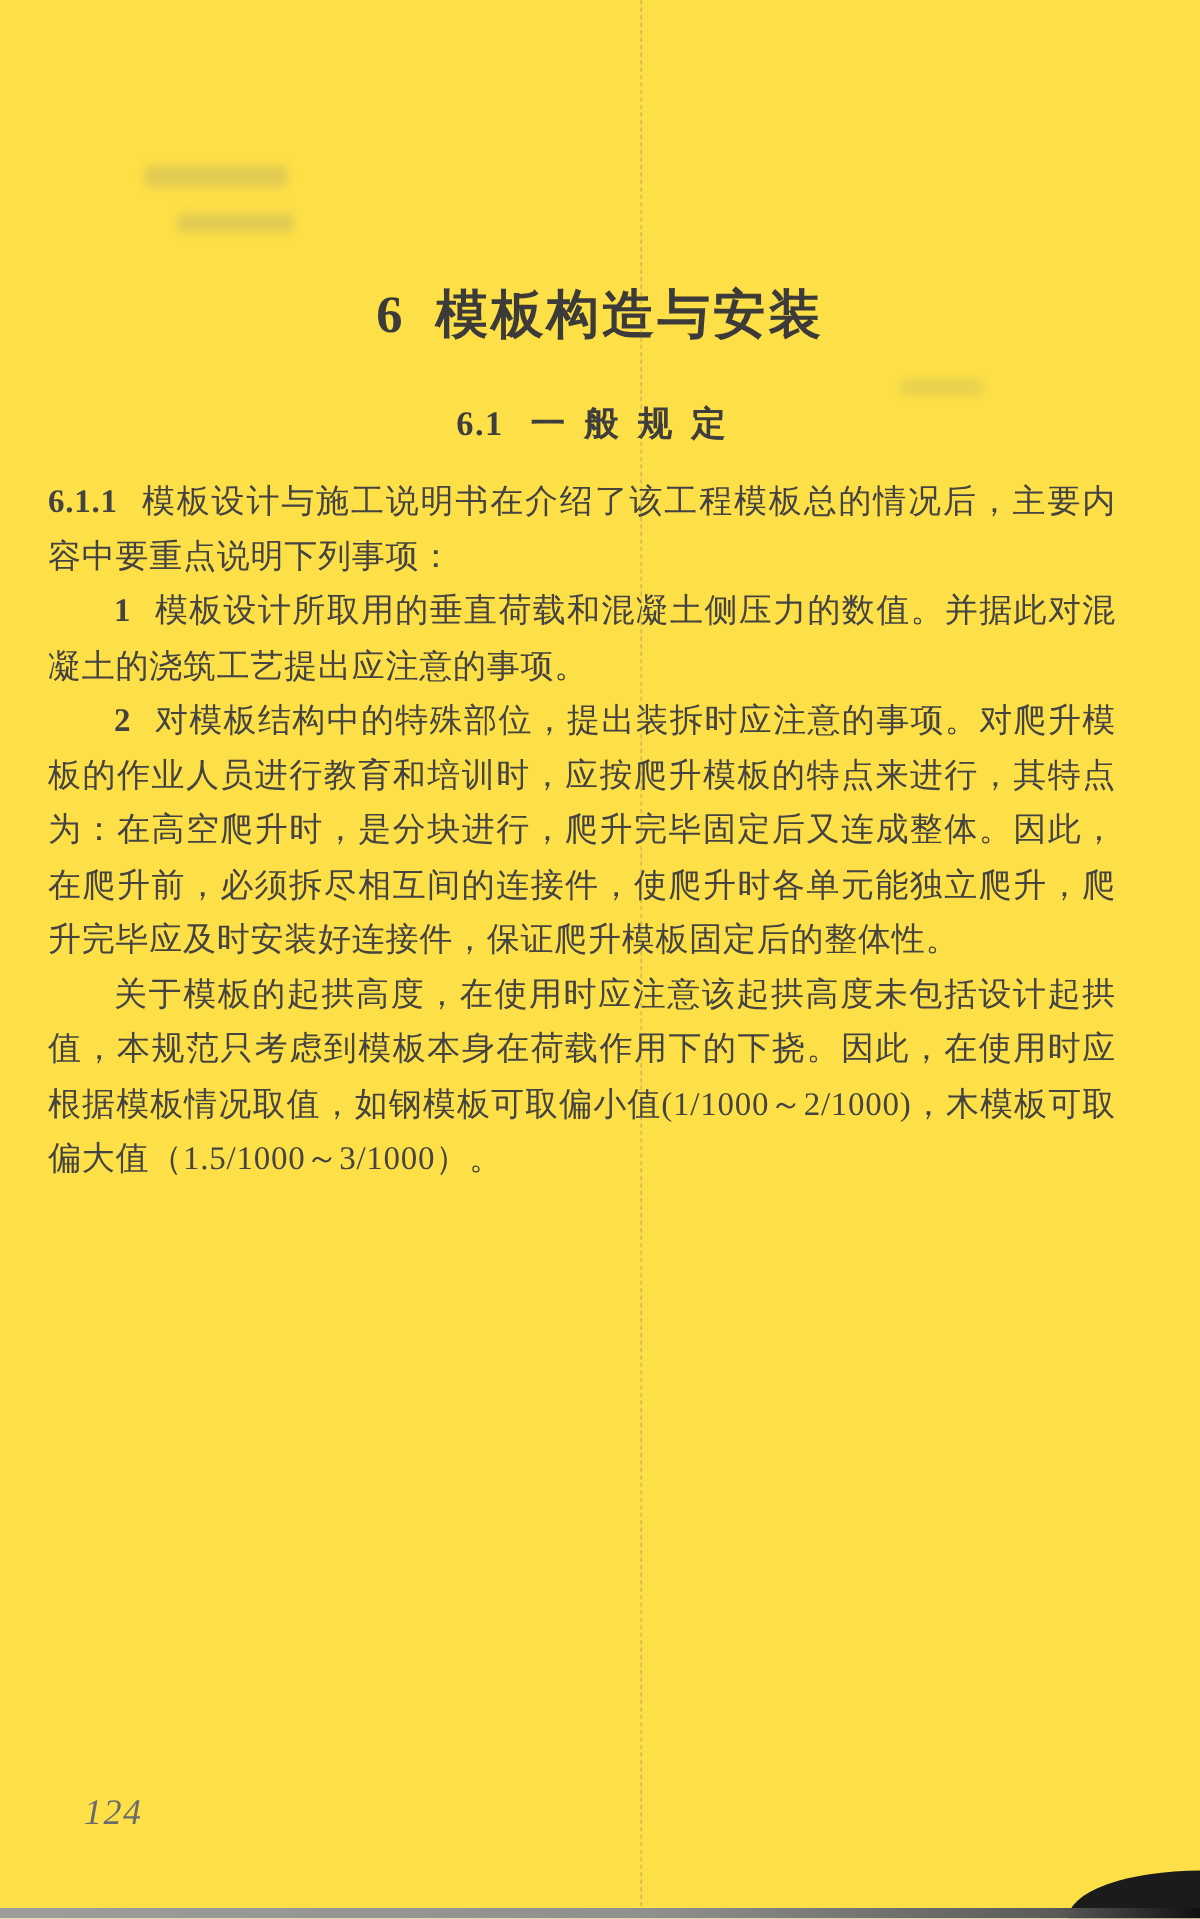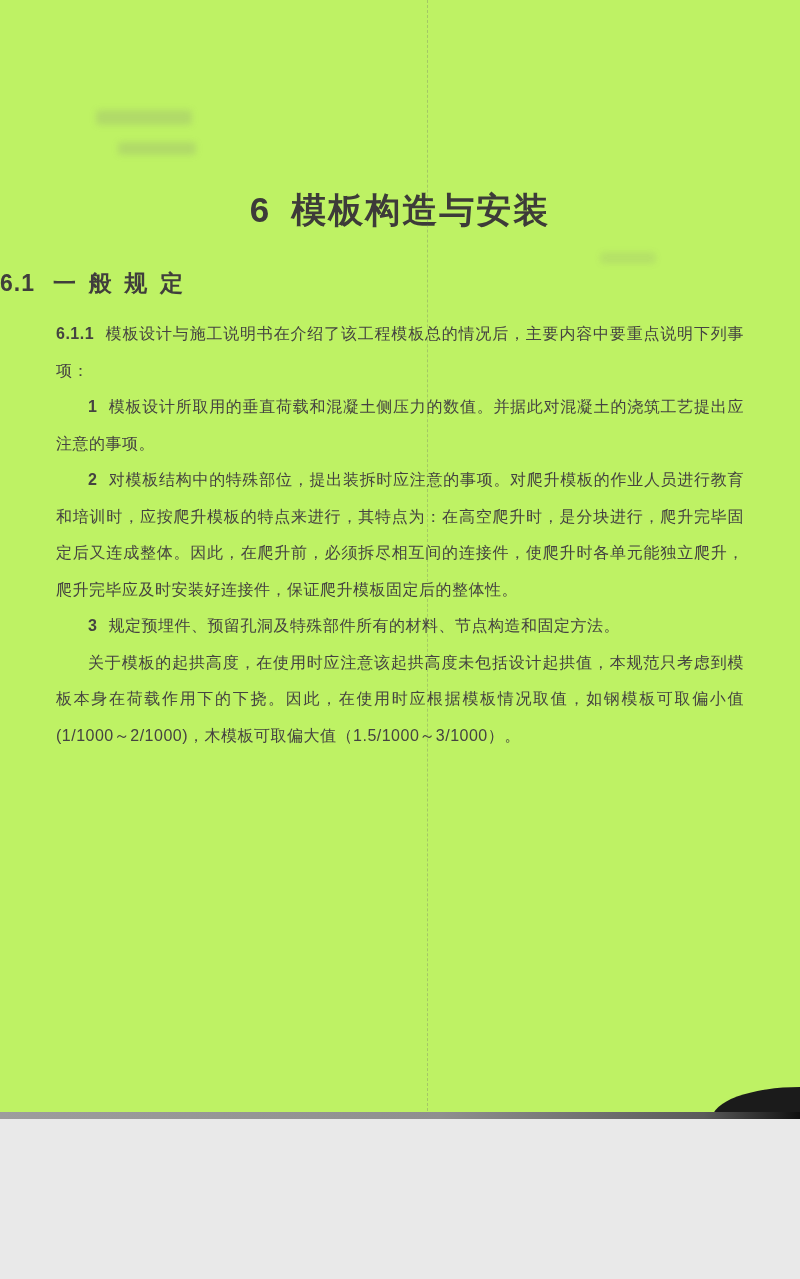--- a/index.html
+++ b/index.html
@@ -3,25 +3,25 @@
 <meta charset="utf-8">
 <style>
   html, body {
     margin: 0;
     padding: 0;
     background: #e9e9e9;
   }
   .page {
     position: relative;
     width: 800px;
-    height: 1119px;
+    height: 1279px;
     margin: 0 auto;
-    background: #bef264;
+    background: #fde047;
     overflow: hidden;
-    font-family: Liberation Sans, sans-serif;
+    font-family: Liberation Serif, serif;
     color: #454341;
     box-sizing: border-box;
   }
   
   .fold-line {
     position: absolute;
     left: 427px;
     top: 0;
     bottom: 8px;
     width: 0;
@@ -58,32 +58,32 @@
     text-align: center;
     font-size: 35px;
     line-height: 48px;
     font-weight: bold;
     color: #3d3b39;
     letter-spacing: 2px;
   }
   .chapter .chapter-num { margin-right: 20px; }
   .section {
     margin: 34px 12px 0 0;
-    text-align: left;
+    text-align: center;
     font-size: 23px;
     line-height: 30px;
     font-weight: bold;
     color: #403e3c;
   }
   .section .section-num { margin-right: 18px; letter-spacing: 1px; }
   .section .section-name { letter-spacing: 0.55em; margin-right: -0.55em; }
   
   .body-text {
-    margin: 18px 56px 0 56px;
-    font-size: 16px;
+    margin: 18px 56px 0 32px;
+    font-size: 22px;
     line-height: 36.5px;
     text-align: justify;
     text-justify: inter-ideograph;
     letter-spacing: 0.5px;
   }
   .body-text p { margin: 0; }
   p.item  { text-indent: 2em; }
   p.plain { text-indent: 2em; }
   .clause-num, .item-num {
     font-weight: bold;
@@ -115,21 +115,20 @@
   <h2 class="section"><span class="section-num">6.1</span><span class="section-name">一般规定</span></h2>
 
   <div class="body-text">
 
     <p class="clause"><span class="clause-num">6.1.1</span><span>模板设计与施工说明书在介绍了该工程模板总的情况后，主要内容中要重点说明下列事项：</span></p>
 
     <p class="item"><span class="item-num">1</span><span>模板设计所取用的垂直荷载和混凝土侧压力的数值。并据此对混凝土的浇筑工艺提出应注意的事项。</span></p>
 
     <p class="item"><span class="item-num">2</span><span>对模板结构中的特殊部位，提出装拆时应注意的事项。对爬升模板的作业人员进行教育和培训时，应按爬升模板的特点来进行，其特点为：在高空爬升时，是分块进行，爬升完毕固定后又连成整体。因此，在爬升前，必须拆尽相互间的连接件，使爬升时各单元能独立爬升，爬升完毕应及时安装好连接件，保证爬升模板固定后的整体性。</span></p>
 
-    <p class="item"><span class="item-num">3</span><span>规定预埋件、预留孔洞及特殊部件所有的材料、节点构造和固定方法。</span></p>
 
 
 
     <p class="plain"><span>关于模板的起拱高度，在使用时应注意该起拱高度未包括设计起拱值，本规范只考虑到模板本身在荷载作用下的下挠。因此，在使用时应根据模板情况取值，如钢模板可取偏小值(1/1000～2/1000)，木模板可取偏大值（1.5/1000～3/1000）。</span></p>
 
 
   </div>
 
   <div class="page-number">124</div>
 

